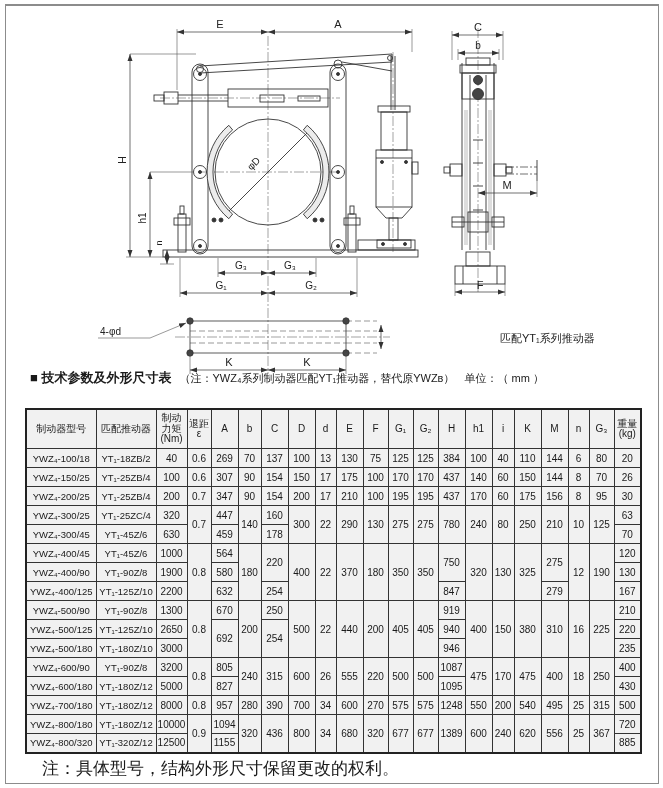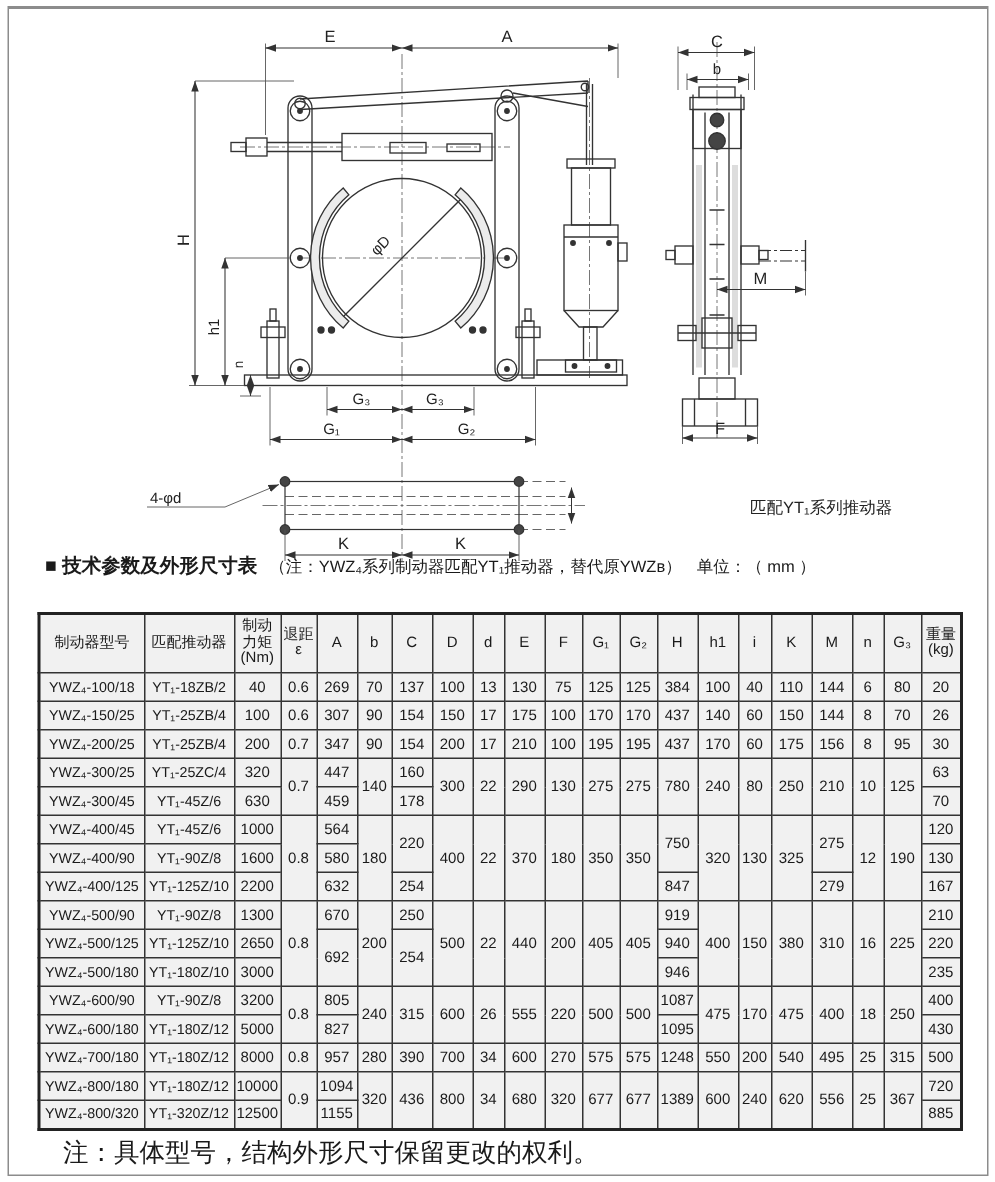--- a/index.html
+++ b/index.html
@@ -405,21 +405,21 @@
           <td rowspan="3">130</td>
           <td rowspan="3">325</td>
           <td rowspan="2">275</td>
           <td rowspan="3">12</td>
           <td rowspan="3">190</td>
           <td>120</td>
         </tr>
         <tr>
           <td>YWZ₄-400/90</td>
           <td>YT₁-90Z/8</td>
-          <td>1600</td>
+          <td>1900</td>
           <td>580</td>
           <td>130</td>
         </tr>
         <tr>
           <td>YWZ₄-400/125</td>
           <td>YT₁-125Z/10</td>
           <td>2200</td>
           <td>632</td>
           <td>254</td>
           <td>847</td>

